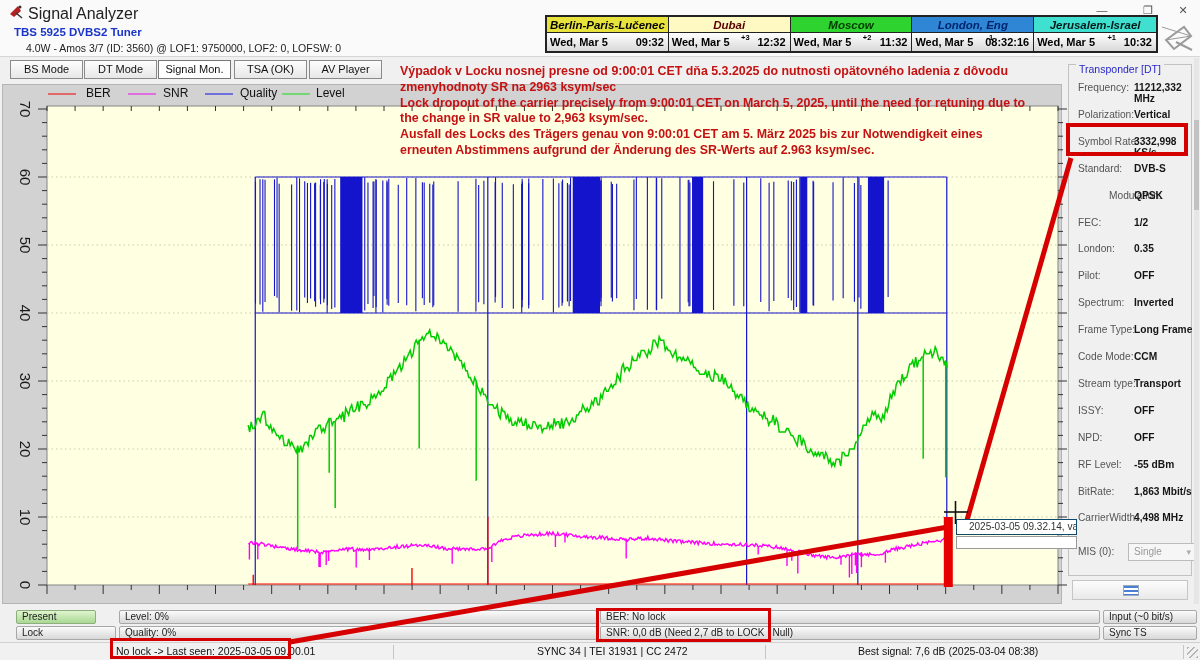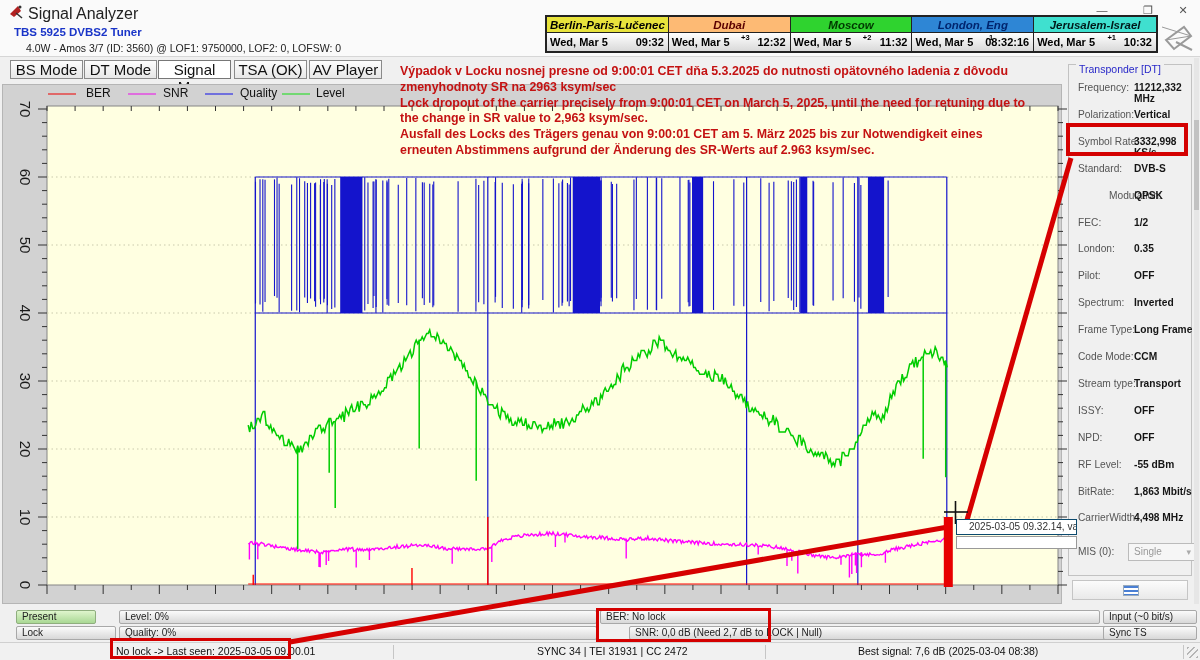--- a/index.html
+++ b/index.html
@@ -15,21 +15,21 @@
   .clocks{position:absolute;left:545px;top:15px;width:613px;height:38px;border:2px solid #222;display:flex;}
   .clockcol{width:20%;display:flex;flex-direction:column;border-right:1px solid #222;}
   .clockcol:last-child{border-right:none;}
   .clockhead{height:17px;font-size:11.5px;font-weight:bold;font-style:italic;text-align:center;line-height:16px;border-bottom:1px solid #222;overflow:hidden;white-space:nowrap;}
   .clocktime{height:19px;background:linear-gradient(#ffffff,#d9d9d9);font-size:11px;font-weight:bold;color:#000;position:relative;}
   .clocktime .d{position:absolute;left:3px;top:3px;}
   .clocktime .t{position:absolute;right:4px;top:3px;}
   .clocktime .o{position:absolute;right:40px;top:0px;font-size:7.5px;font-weight:bold;}
   .tbslogo{position:absolute;left:1162px;top:24px;}
   
-  .tab{position:absolute;top:60px;height:19px;width:73px;background:linear-gradient(#fdfdfd,#e7e7e7);border:1px solid #8a8a8a;font-size:15px;text-align:center;line-height:17px;color:#111;cursor:pointer;}
+  .tab{position:absolute;top:60px;height:19px;width:73px;background:linear-gradient(#fdfdfd,#e7e7e7);border:1px solid #8a8a8a;font-size:11px;text-align:center;line-height:17px;color:#111;cursor:pointer;}
   .tab.active{background:#ffffff;border-color:#777;text-align:center;}
   
   .chartpanel{position:absolute;left:2px;top:84px;width:1060px;height:520px;background:#d2d2d2;border:1px solid #b5b5b5;}
   .legend-item{position:absolute;top:86px;height:16px;font-size:12px;color:#111;}
   .legend-line{position:absolute;top:93px;height:2px;width:28px;}
   svg.overlay{position:absolute;left:0;top:0;pointer-events:none;z-index:5;}
   
   .redtext{position:absolute;left:400px;top:64px;width:665px;z-index:6;font-size:12.4px;font-weight:bold;color:#c41212;line-height:15.8px;}
   
   .tooltip1{position:absolute;left:956px;top:519px;width:121px;height:16px;background:#ffffff;border:1px solid #0c4a6e;font-size:10px;color:#333;line-height:14px;padding-left:12px;z-index:7;white-space:nowrap;overflow:hidden;}
@@ -81,21 +81,21 @@
   <div class="clocks" id="clocks">
       <div class="clockcol">
         <div class="clockhead" style="background: rgb(232, 227, 60); color: rgb(0, 0, 0);">Berlin-Paris-Lučenec</div>
         <div class="clocktime">
           <span class="d">Wed, Mar 5</span>
           <span class="o"></span>
           <span class="t">09:32</span>
         </div>
       </div>
       <div class="clockcol">
-        <div class="clockhead" style="background: #fdba74; color: rgb(90, 0, 0);">Dubai</div>
+        <div class="clockhead" style="background: #fef9c3; color: rgb(90, 0, 0);">Dubai</div>
         <div class="clocktime">
           <span class="d">Wed, Mar 5</span>
           <span class="o">+3</span>
           <span class="t">12:32</span>
         </div>
       </div>
       <div class="clockcol">
         <div class="clockhead" style="background: rgb(47, 211, 47); color: rgb(0, 56, 0);">Moscow</div>
         <div class="clocktime">
           <span class="d">Wed, Mar 5</span>
@@ -196,21 +196,21 @@
       <span class="flagicon"></span>
     </div>
 
   <div id="bottomrows">
       <div class="brow green" style="left: 16px; width: 80px; top: 610px;">Present</div>
       <div class="brow" style="left: 119px; width: 478px; top: 610px;">Level: 0%</div>
       <div class="brow" style="left: 600px; width: 500px; top: 610px;">BER: No lock</div>
       <div class="brow" style="left: 1103px; width: 94px; top: 610px;">Input (~0 bit/s)</div>
       <div class="brow" style="left: 16px; width: 100px; top: 626px;">Lock</div>
       <div class="brow" style="left: 119px; width: 478px; top: 626px;">Quality: 0%</div>
-      <div class="brow" style="left: 600px; width: 500px; top: 626px; margin-left: 29px;">SNR: 0,0 dB (Need 2,7 dB to LOCK | Null)</div>
+      <div class="brow" style="left: 600px; width: 500px; top: 626px;">SNR: 0,0 dB (Need 2,7 dB to LOCK | Null)</div>
       <div class="brow" style="left: 1103px; width: 94px; top: 626px;">Sync TS</div>
     </div>
 
   <div class="statusbar">
     <span class="sbitem" style="left:116px;">No lock -&gt; Last seen: 2025-03-05 09.00.01</span>
     <span class="sbsep" style="left:393px;"></span>
     <span class="sbitem" style="left:537px;">SYNC 34 | TEI 31931 | CC 2472</span>
     <span class="sbsep" style="left:765px;"></span>
     <span class="sbitem" style="left:858px;">Best signal: 7,6 dB (2025-03-04 08:38)</span>
     <span class="sbsep" style="left:1183px;"></span>

